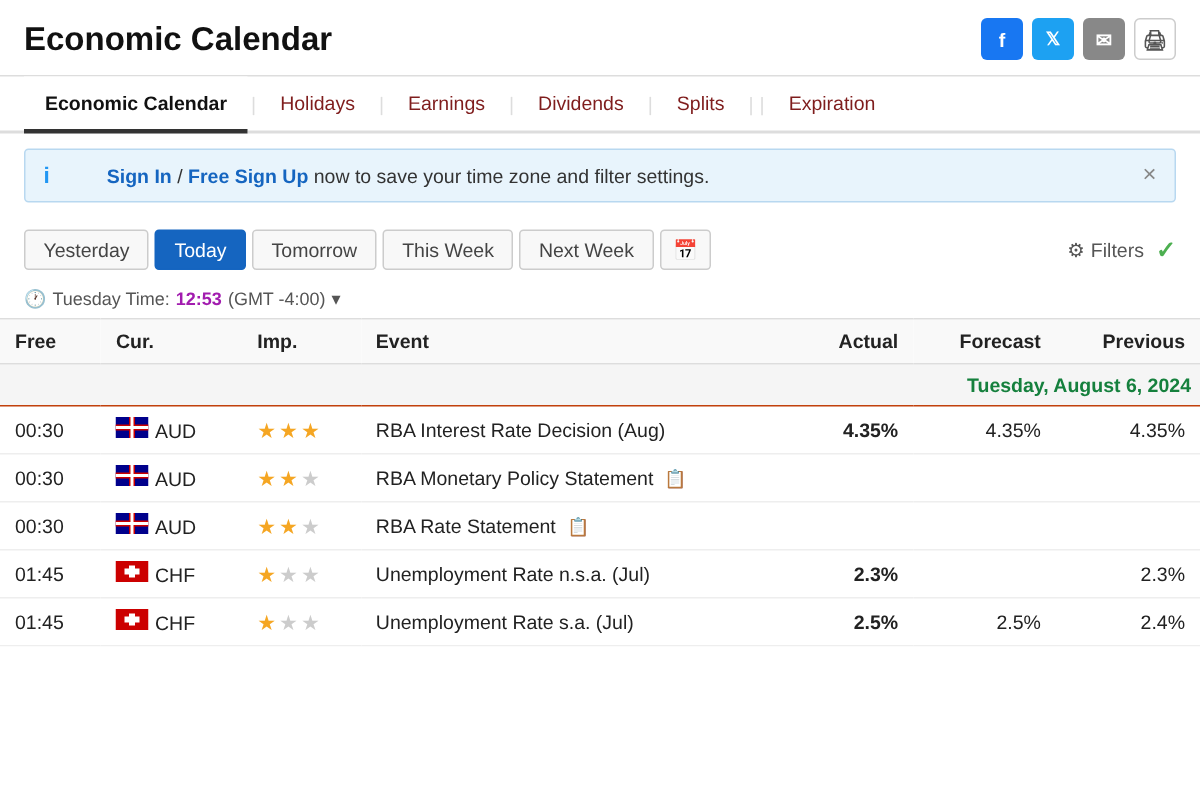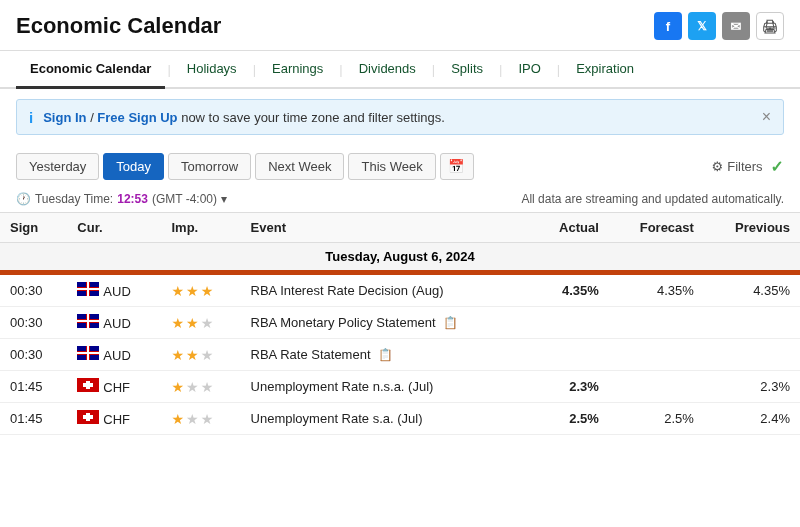--- a/index.html
+++ b/index.html
@@ -10,28 +10,28 @@
     .header h1 { font-size: 22px; font-weight: bold; color: #111; }
     .header-icons { display: flex; gap: 6px; }
     .icon-btn { width: 28px; height: 28px; border-radius: 4px; border: none; cursor: pointer; display: flex; align-items: center; justify-content: center; font-size: 13px; font-weight: bold; color: #fff; }
     .icon-fb { background: #1877f2; }
     .icon-tw { background: #1da1f2; }
     .icon-mail { background: #888; }
     .icon-print { background: #fff; border: 1px solid #ccc; color: #555; }
 
     
     .tabs { display: flex; align-items: center; padding: 0 16px; border-bottom: 2px solid #ddd; }
-    .tab { padding: 10px 14px; cursor: pointer; color: #14532d; font-size: 13px; border-bottom: 3px solid transparent; margin-bottom: -2px; text-decoration: none; }
+    .tab { padding: 10px 14px; cursor: pointer; color: #7f1d1d; font-size: 13px; border-bottom: 3px solid transparent; margin-bottom: -2px; text-decoration: none; }
     .tab.active { border-bottom: 3px solid #333; font-weight: bold; color: #111; background: #fff; }
     .tab-sep { color: #ddd; margin: 0 2px; }
 
     
     .info-banner { display: flex; align-items: center; background: #e8f4fc; border: 1px solid #b8d8f0; margin: 10px 16px; padding: 8px 12px; border-radius: 3px; font-size: 13px; }
     .info-icon { color: #2196f3; font-weight: bold; margin-right: 10px; font-size: 15px; }
-    .info-text { flex: 1; color: #333; }
+    .info-text { flex: 1; color: #333; margin-left: 28px; }
     .info-text a { color: #1565c0; font-weight: bold; text-decoration: none; cursor: pointer; }
     .info-close { color: #888; cursor: pointer; font-size: 16px; margin-left: 10px; }
 
     
     .date-nav { display: flex; align-items: center; padding: 8px 16px; gap: 2px; }
     .date-nav-left { display: flex; align-items: center; gap: 4px; }
     .date-btn { padding: 5px 12px; cursor: pointer; border: 1px solid #ccc; background: #f8f8f8; color: #444; font-size: 13px; border-radius: 3px; }
     .date-btn.active { background: #1565c0; color: #fff; border-color: #1565c0; }
     .calendar-icon { padding: 5px 8px; border: 1px solid #ccc; background: #f8f8f8; cursor: pointer; border-radius: 3px; color: #555; }
     .date-nav-right { margin-left: auto; display: flex; align-items: center; gap: 8px; }
@@ -42,21 +42,21 @@
     .current-time { display: flex; align-items: center; justify-content: space-between; padding: 4px 16px 6px; font-size: 12px; color: #555; }
     .current-time .time-left { display: flex; align-items: center; gap: 4px; }
     .time-bold { font-weight: bold; color: #a21caf; }
 
     
     .cal-table { width: 100%; border-collapse: collapse; font-size: 13px; }
     .cal-table th { padding: 7px 10px; text-align: left; border-top: 1px solid #ddd; border-bottom: 1px solid #ddd; background: #f9f9f9; font-weight: bold; color: #222; }
     .cal-table th.right { text-align: right; }
     .cal-table td { padding: 7px 10px; border-bottom: 1px solid #eee; vertical-align: middle; }
     .cal-table td.right { text-align: right; }
-    .date-row td { text-align: center; font-weight: bold; background: #f5f5f5; color: #000000; padding: 6px; border-bottom: 5px solid #c2410c; }
+    .date-row td { text-align: right; font-weight: bold; background: #f5f5f5; color: #15803d; padding: 6px; border-bottom: 1px solid #c2410c; }
 
     
     .stars { display: flex; gap: 2px; }
     .star { font-size: 14px; color: #f5a623; }
     .star.empty { color: #ccc; }
     .currency-cell { display: flex; align-items: flex-end; gap: 4px; }
 
     .doc-icon { font-size: 12px; color: #888; margin-left: 4px; }
   </style>
 </head>
@@ -76,66 +76,64 @@
   <a class="tab active">Economic Calendar</a>
   <span class="tab-sep">|</span>
   <a class="tab">Holidays</a>
   <span class="tab-sep">|</span>
   <a class="tab">Earnings</a>
   <span class="tab-sep">|</span>
   <a class="tab">Dividends</a>
   <span class="tab-sep">|</span>
   <a class="tab">Splits</a>
   <span class="tab-sep">|</span>
-  <a class="tab">IPO</a>
   <span class="tab-sep">|</span>
   <a class="tab">Expiration</a>
 </div>
 
 <div class="info-banner">
   <span class="info-icon">i</span>
   <span class="info-text">
     <a>Sign In</a><span> / </span><a>Free Sign Up</a><span> now to save your time zone and filter settings.</span>
   </span>
   <span class="info-close">×</span>
 </div>
 
 <div class="date-nav">
   <div class="date-nav-left">
     <button class="date-btn">Yesterday</button>
     <button class="date-btn active">Today</button>
     <button class="date-btn">Tomorrow</button>
+    <button class="date-btn">This Week</button>
     <button class="date-btn">Next Week</button>
-    <button class="date-btn">This Week</button>
     <button class="calendar-icon">📅</button>
   </div>
   <div class="date-nav-right">
     <button class="filters-btn">
       <span>⚙</span>
       <span>Filters</span>
     </button>
     <span class="check-icon">✓</span>
   </div>
 </div>
 
 <div class="current-time">
   <div class="time-left">
     <span>🕐</span>
     <span>Tuesday Time:</span>
     <span class="time-bold">12:53</span>
     <span>(GMT -4:00)</span>
     <span style="cursor:pointer;">▾</span>
   </div>
-  <div>All data are streaming and updated automatically.</div>
 </div>
 
 <table class="cal-table">
   <thead>
     <tr>
-      <th>Sign</th>
+      <th>Free</th>
       <th>Cur.</th>
       <th>Imp.</th>
       <th>Event</th>
       <th class="right">Actual</th>
       <th class="right">Forecast</th>
       <th class="right">Previous</th>
     </tr>
   </thead>
   <tbody id="table-body">
   <tr class="date-row">

